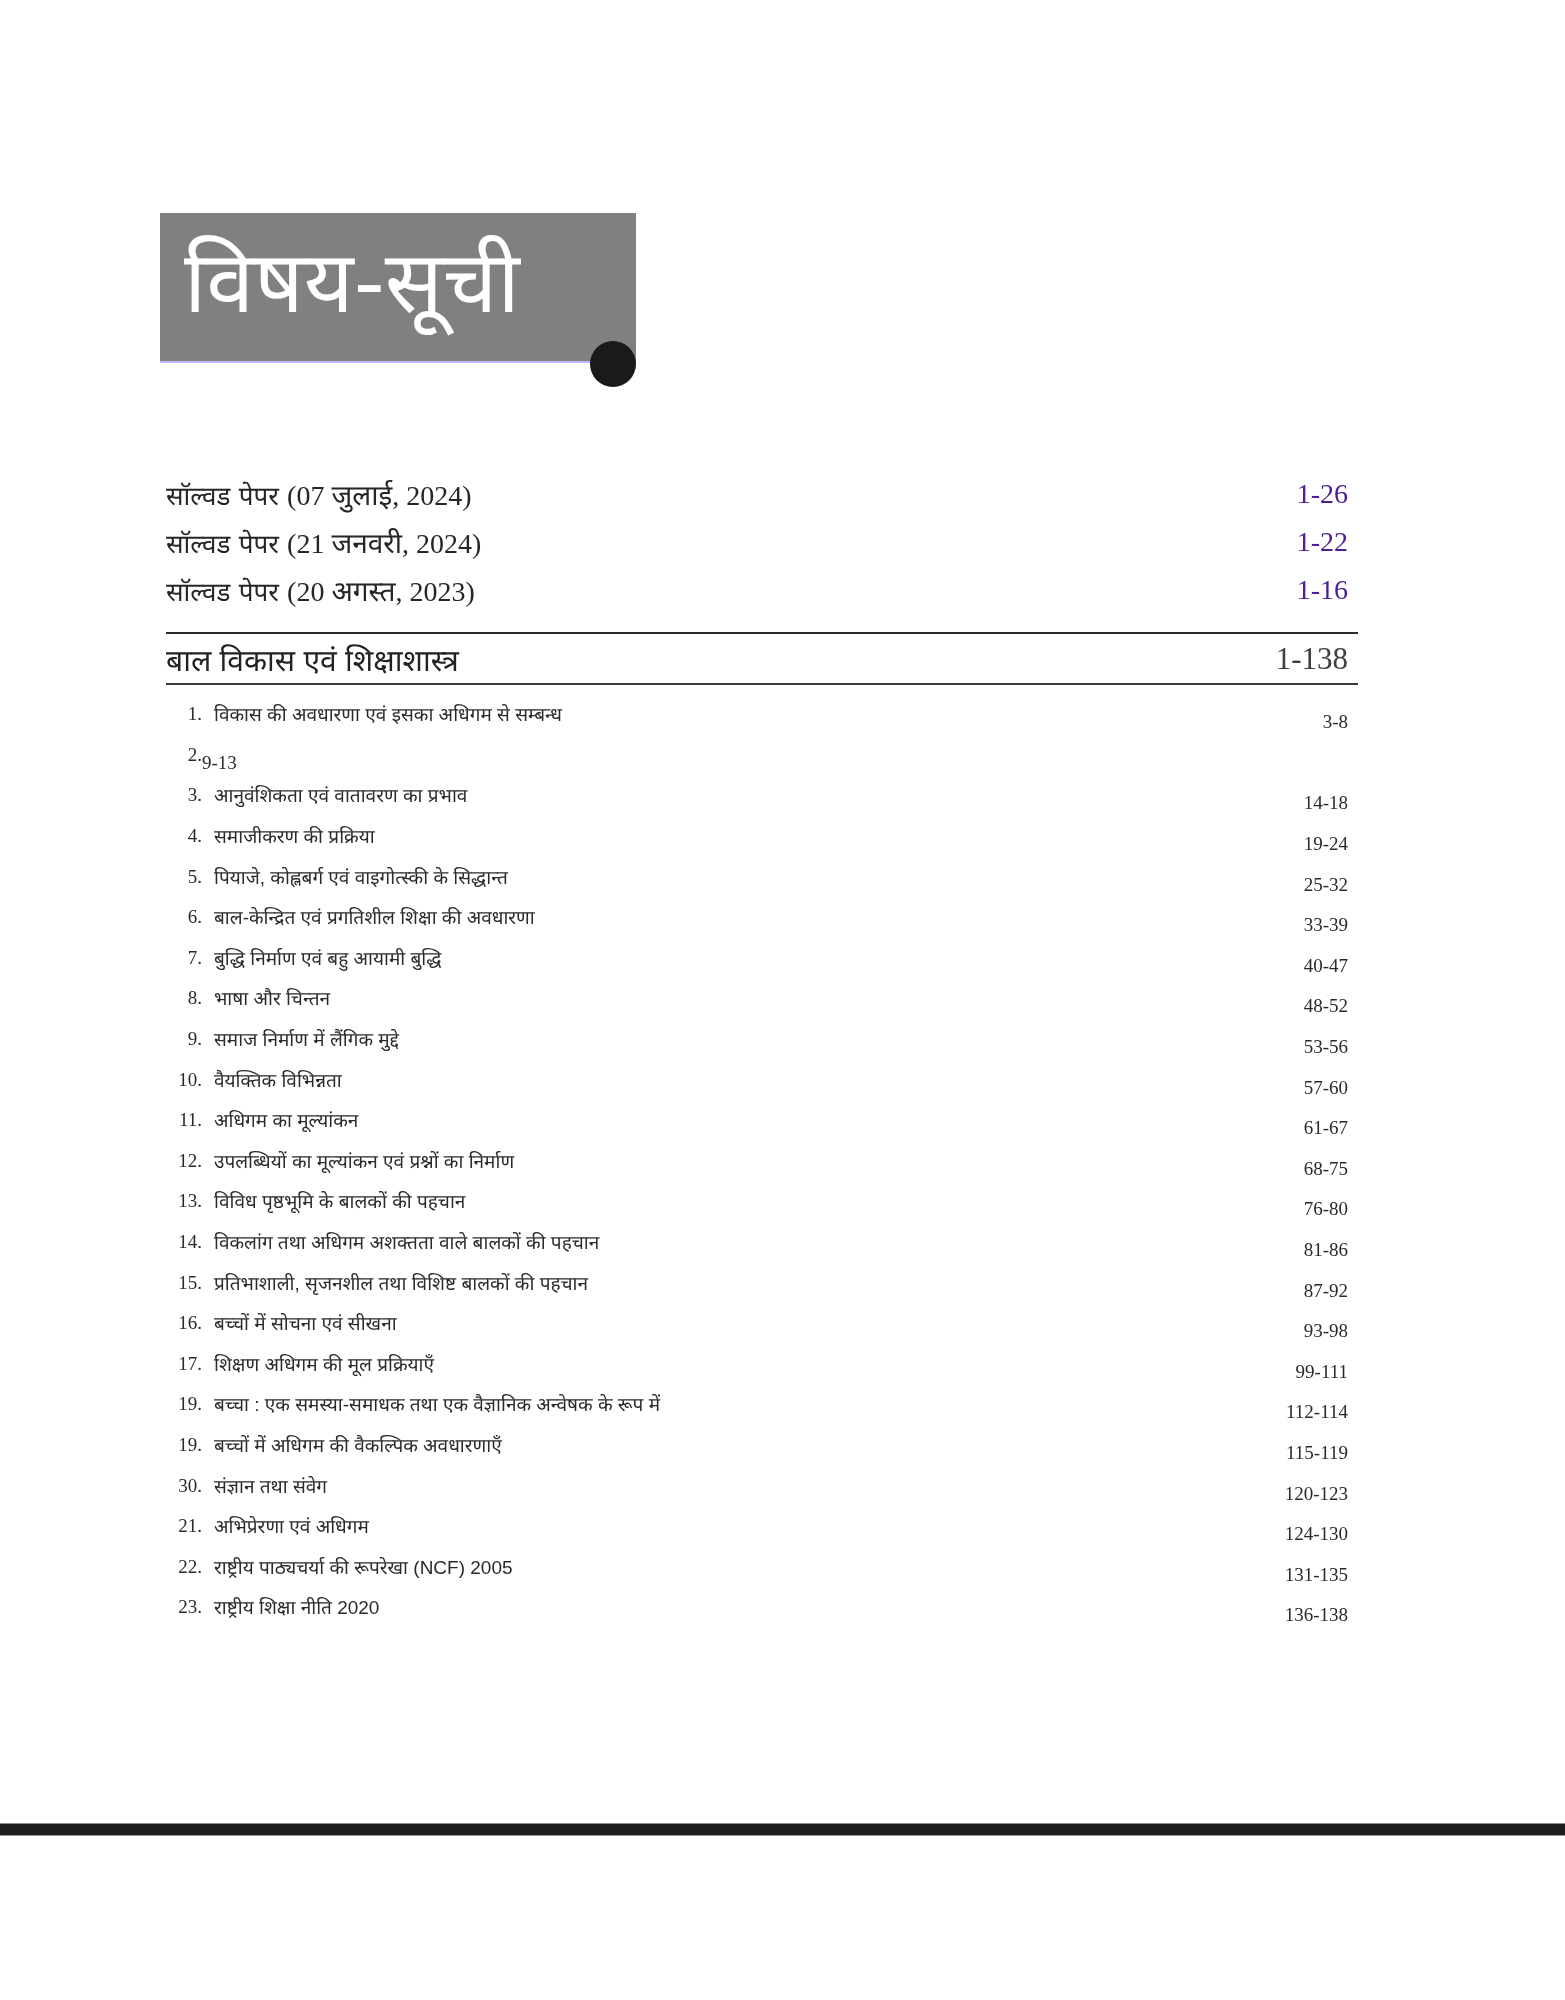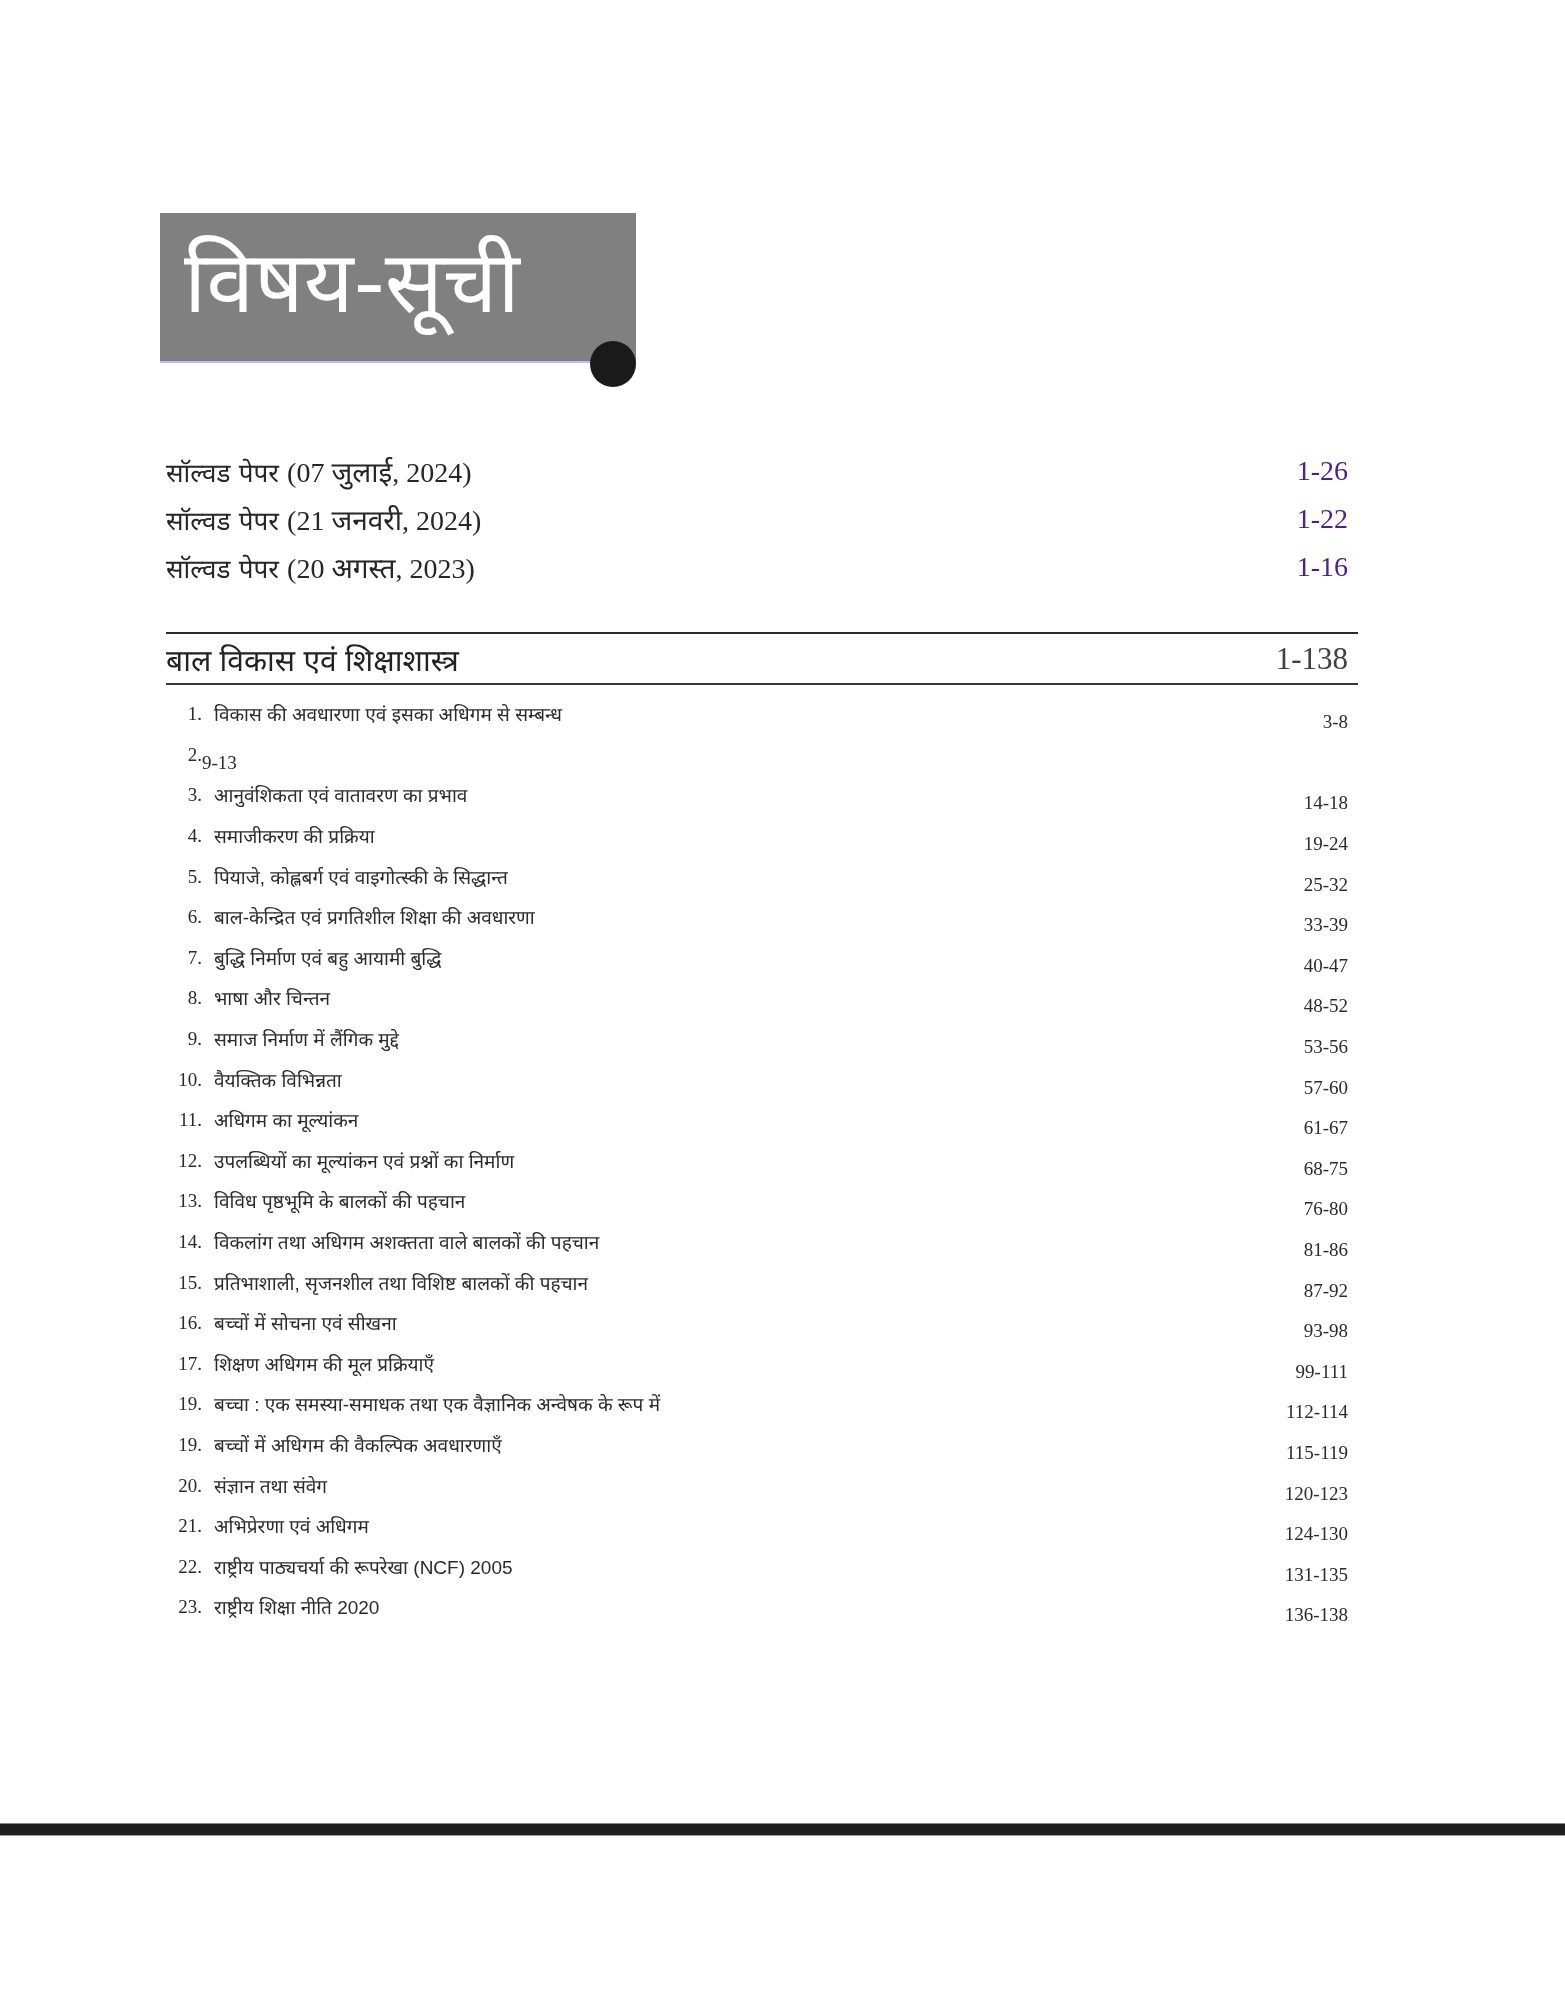--- a/index.html
+++ b/index.html
@@ -43,21 +43,21 @@
       top: 341px;
       width: 46px;
       height: 46px;
       border-radius: 50%;
       background: #1a1a1a;
     }
 
     .solved-list {
       position: absolute;
       left: 166px;
-      top: 447px;
+      top: 470px;
       width: 1182px;
     }
     .solved-row {
       height: 48px;
       display: flex;
       align-items: center;
       justify-content: space-between;
       font-size: 28px;
     }
     .solved-title {
@@ -277,21 +277,21 @@
       <span class="chapter-num">19.</span>
       <span class="chapter-title">बच्चा : एक समस्या-समाधक तथा एक वैज्ञानिक अन्वेषक के रूप में</span>
       <span class="chapter-pages">112-114</span>
     </div>
   <div class="chapter-row">
       <span class="chapter-num">19.</span>
       <span class="chapter-title">बच्चों में अधिगम की वैकल्पिक अवधारणाएँ</span>
       <span class="chapter-pages">115-119</span>
     </div>
   <div class="chapter-row">
-      <span class="chapter-num">20.</span>
+      <span class="chapter-num">30.</span>
       <span class="chapter-title">संज्ञान तथा संवेग</span>
       <span class="chapter-pages">120-123</span>
     </div>
   <div class="chapter-row">
       <span class="chapter-num">21.</span>
       <span class="chapter-title">अभिप्रेरणा एवं अधिगम</span>
       <span class="chapter-pages">124-130</span>
     </div>
   <div class="chapter-row">
       <span class="chapter-num">22.</span>

